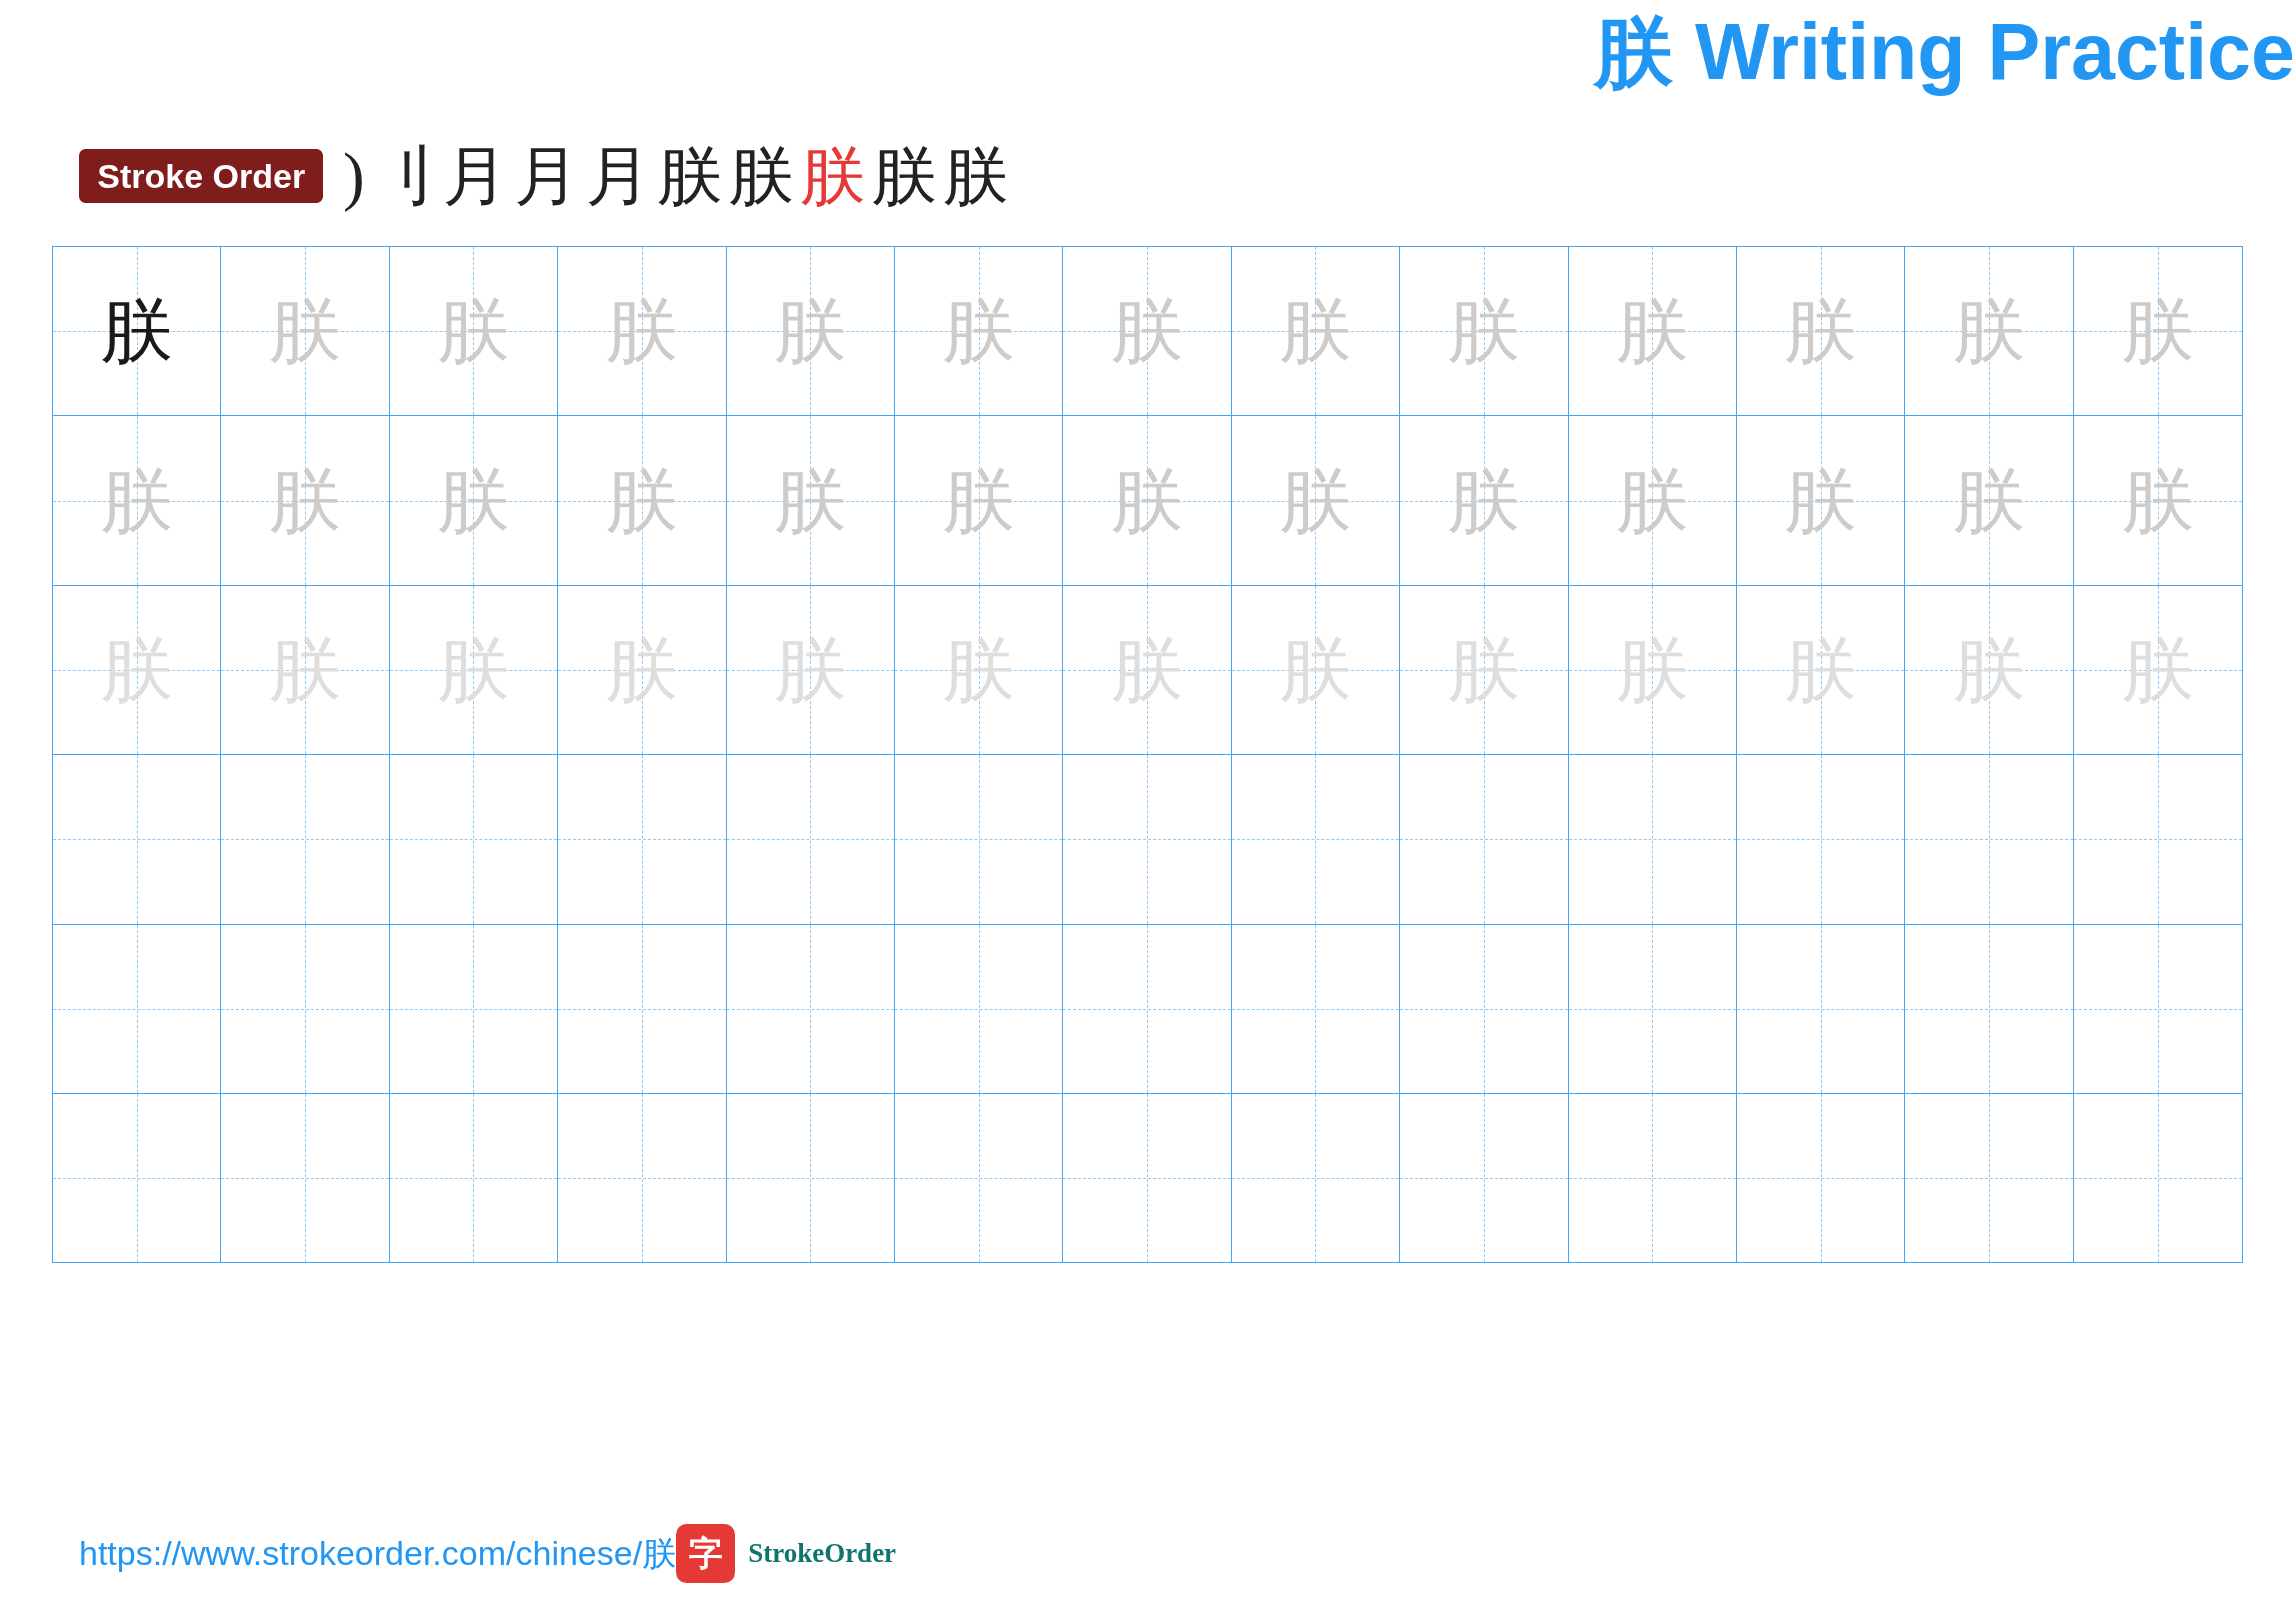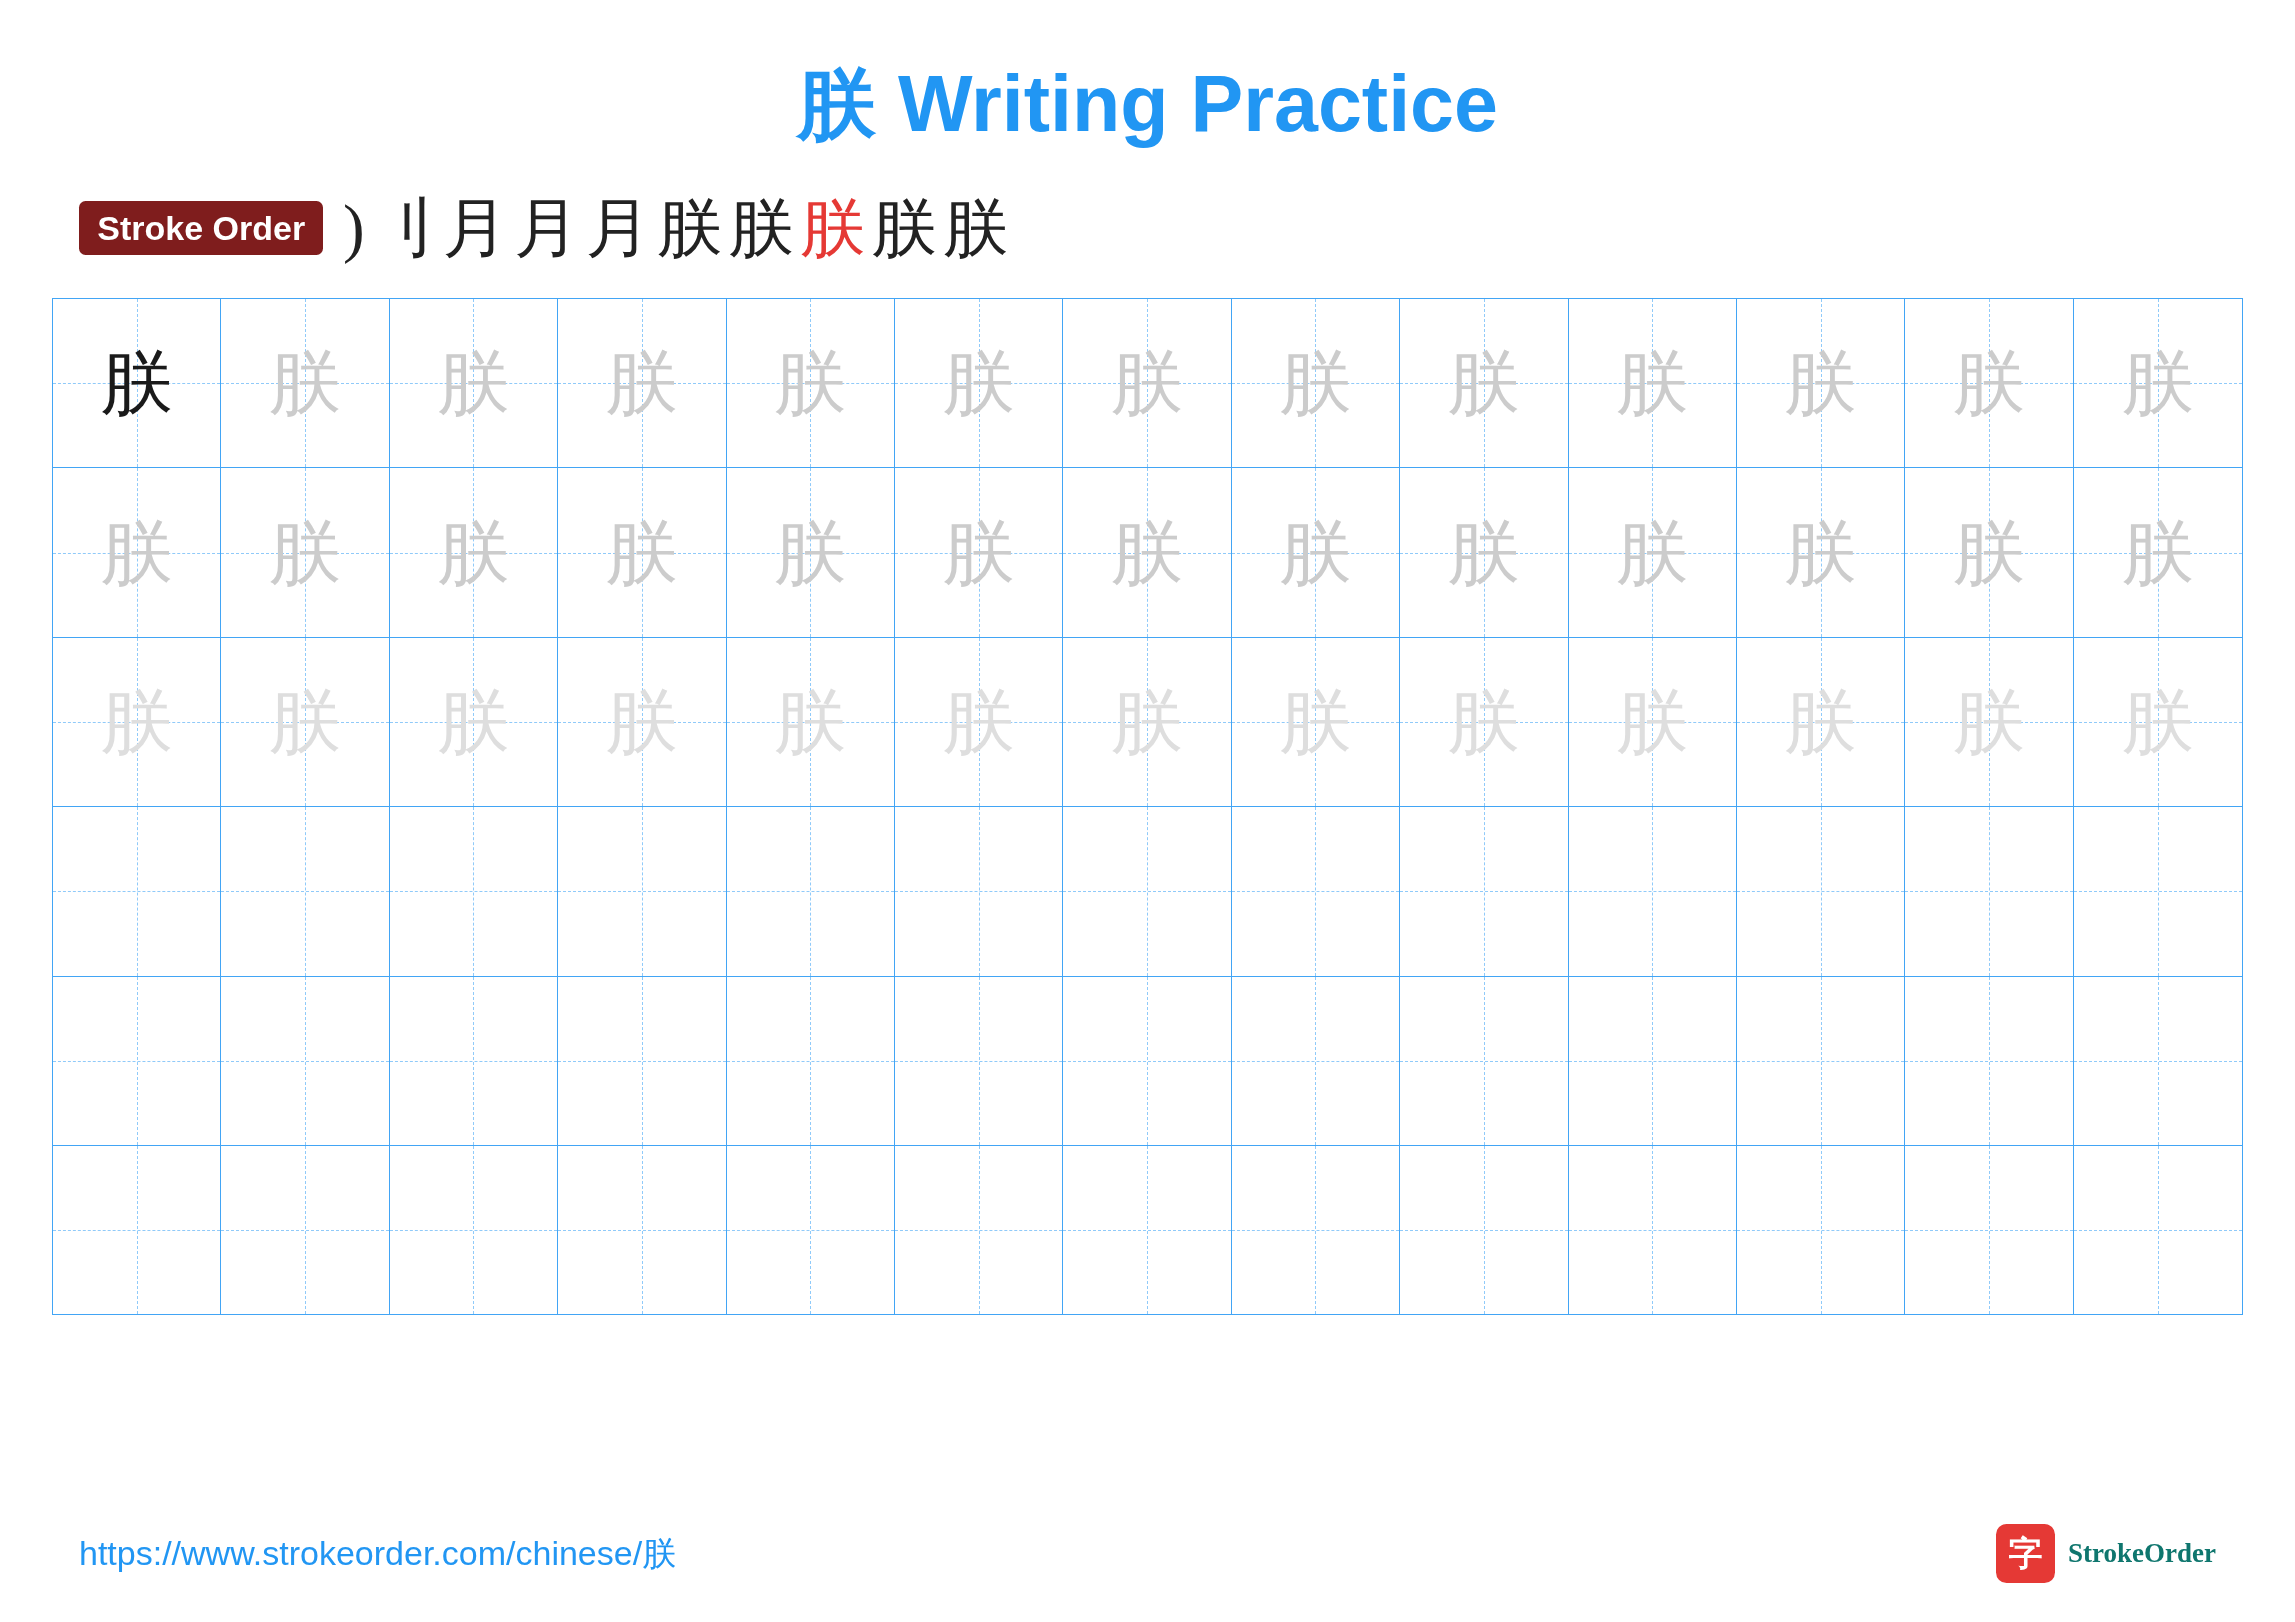--- a/index.html
+++ b/index.html
@@ -6,22 +6,21 @@
     body {
       background: #ffffff;
       font-family: serif;
       width: 2295px;
       height: 1622px;
       position: relative;
       overflow: hidden;
     }
 
     .page-title {
-      text-align: center;
-      padding-top: 52px;
+      text-align: right;
       padding-bottom: 26px;
     }
     .page-title span.char {
       color: #2196F3;
       font-size: 79px;
       font-weight: bold;
     }
     .page-title span.text {
       color: #2196F3;
       font-size: 79px;
@@ -120,21 +119,20 @@
     .cell-char.lighter {
       color: #dedede;
     }
 
     .footer {
       position: absolute;
       bottom: 39px;
       left: 0;
       right: 0;
       display: flex;
-      justify-content: space-between;
       align-items: center;
       padding: 0 79px;
     }
     .footer-url {
       color: #2196F3;
       font-family: Arial, sans-serif;
       font-size: 34px;
     }
     .footer-logo {
       display: flex;

